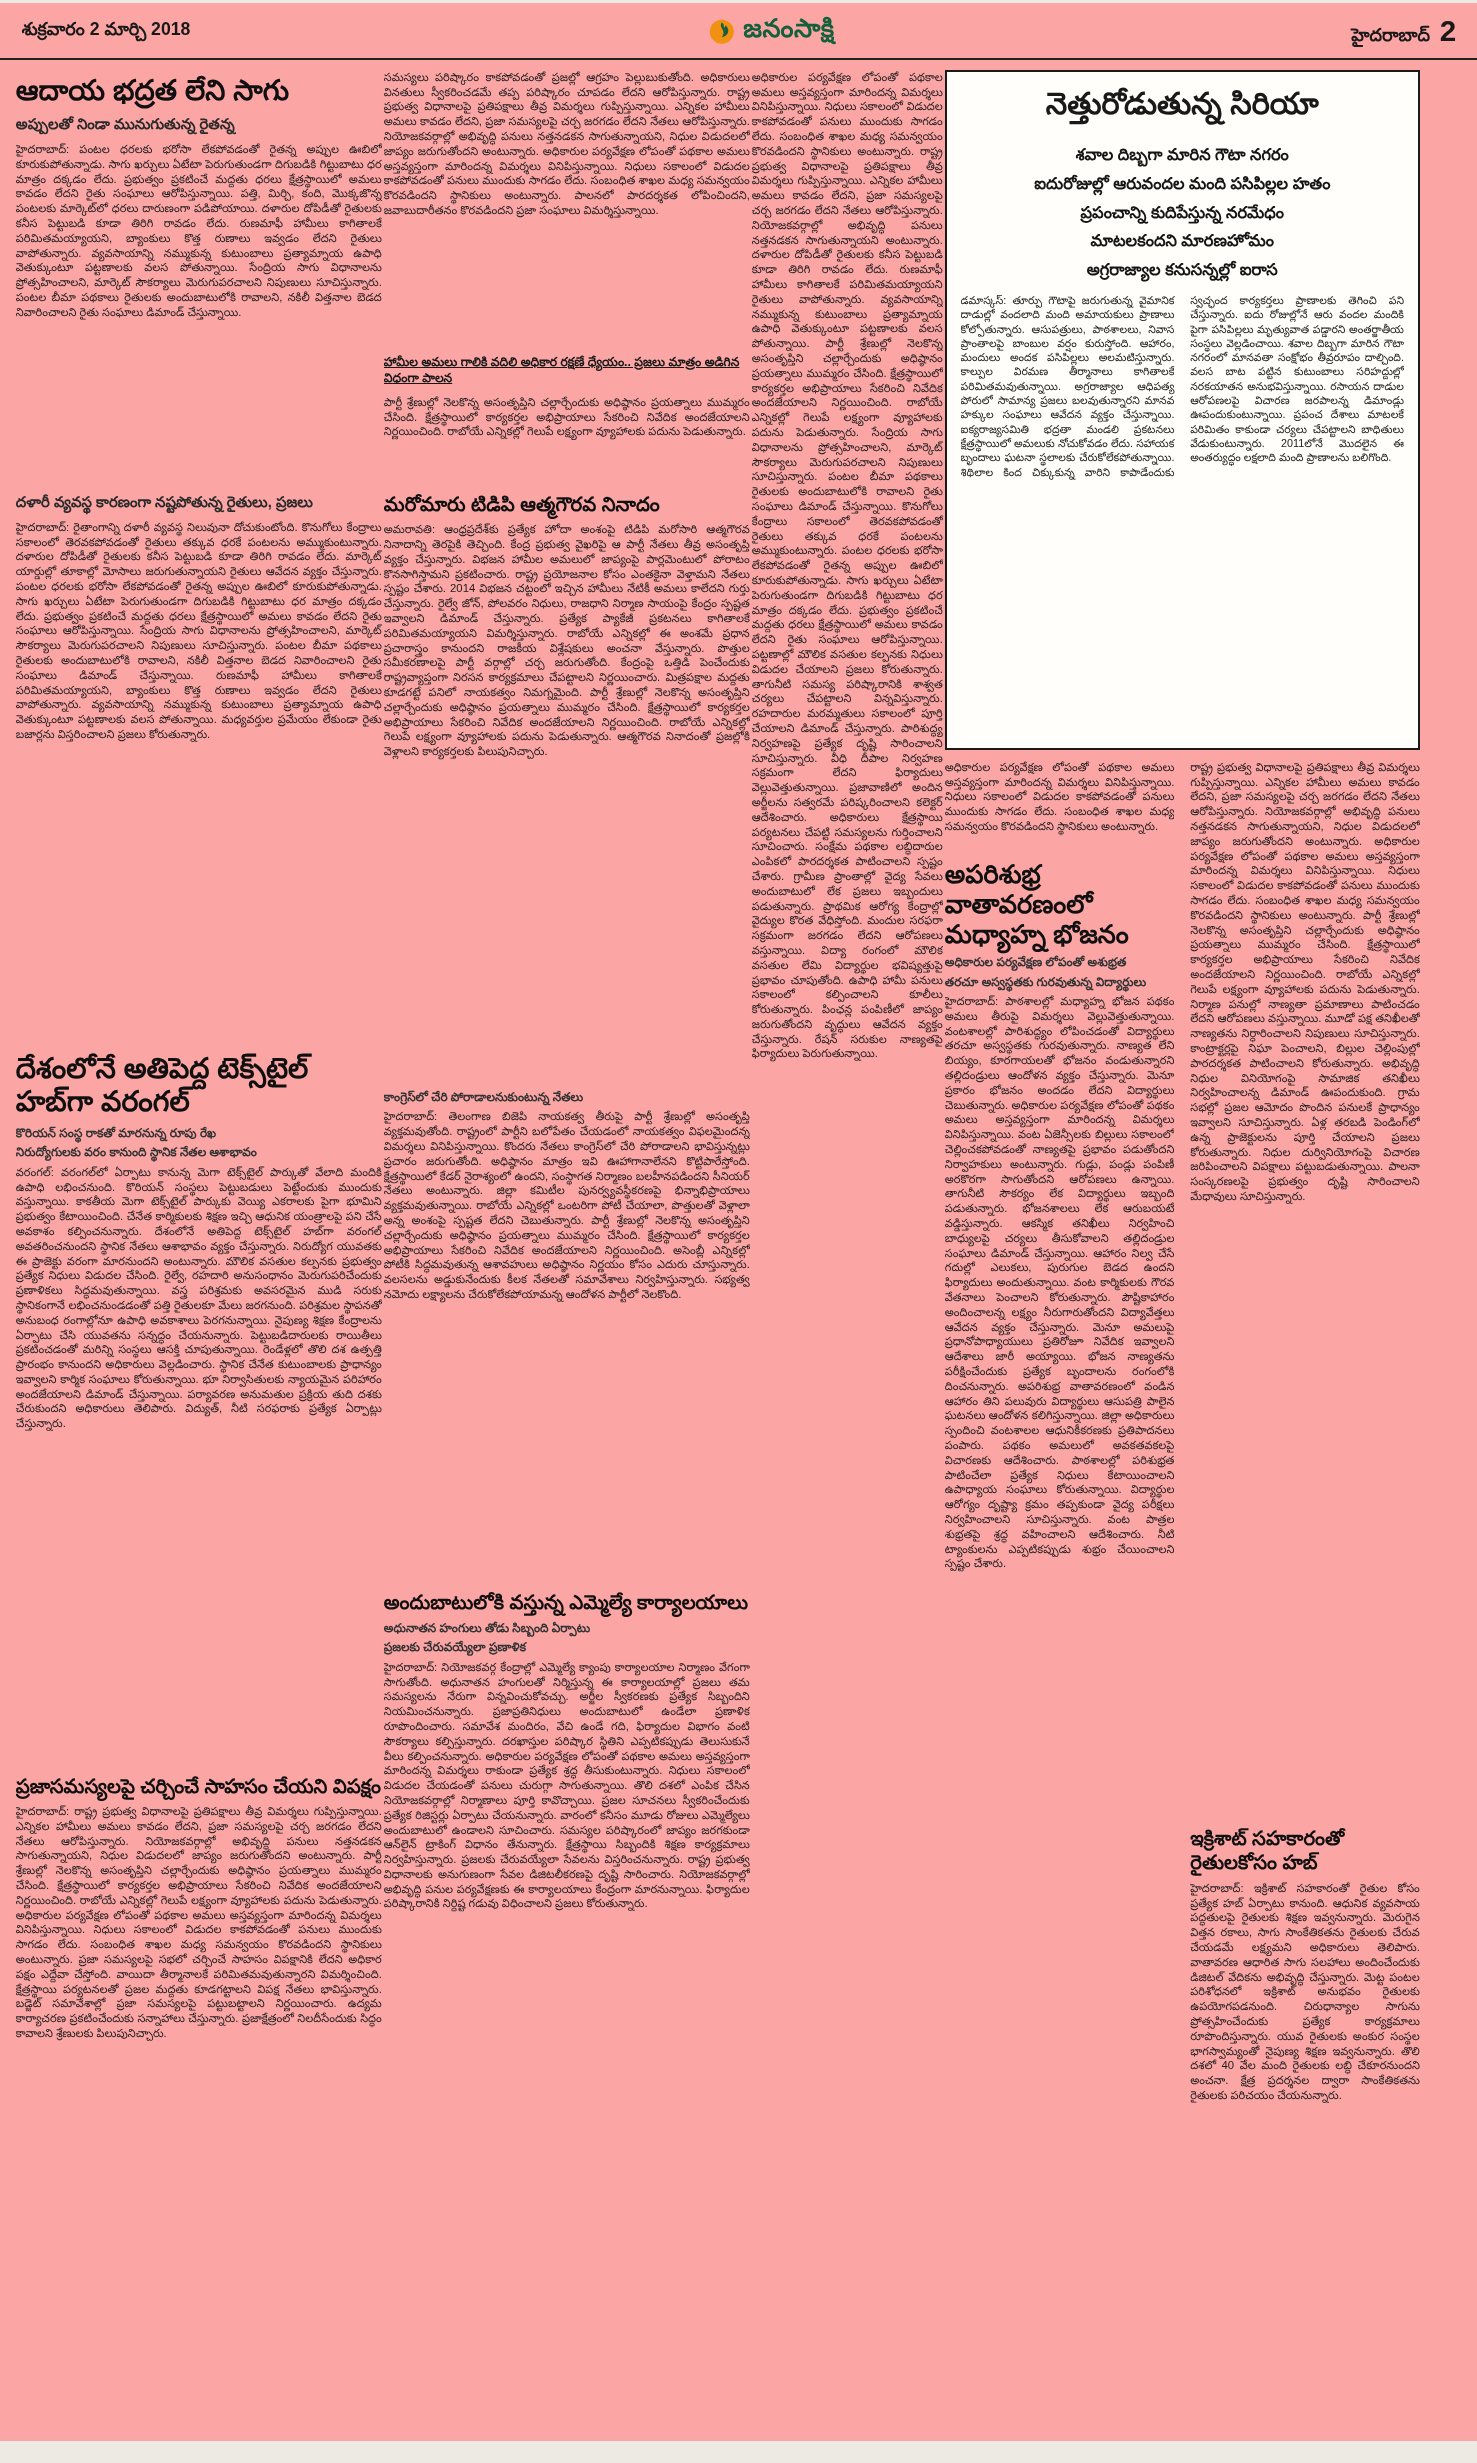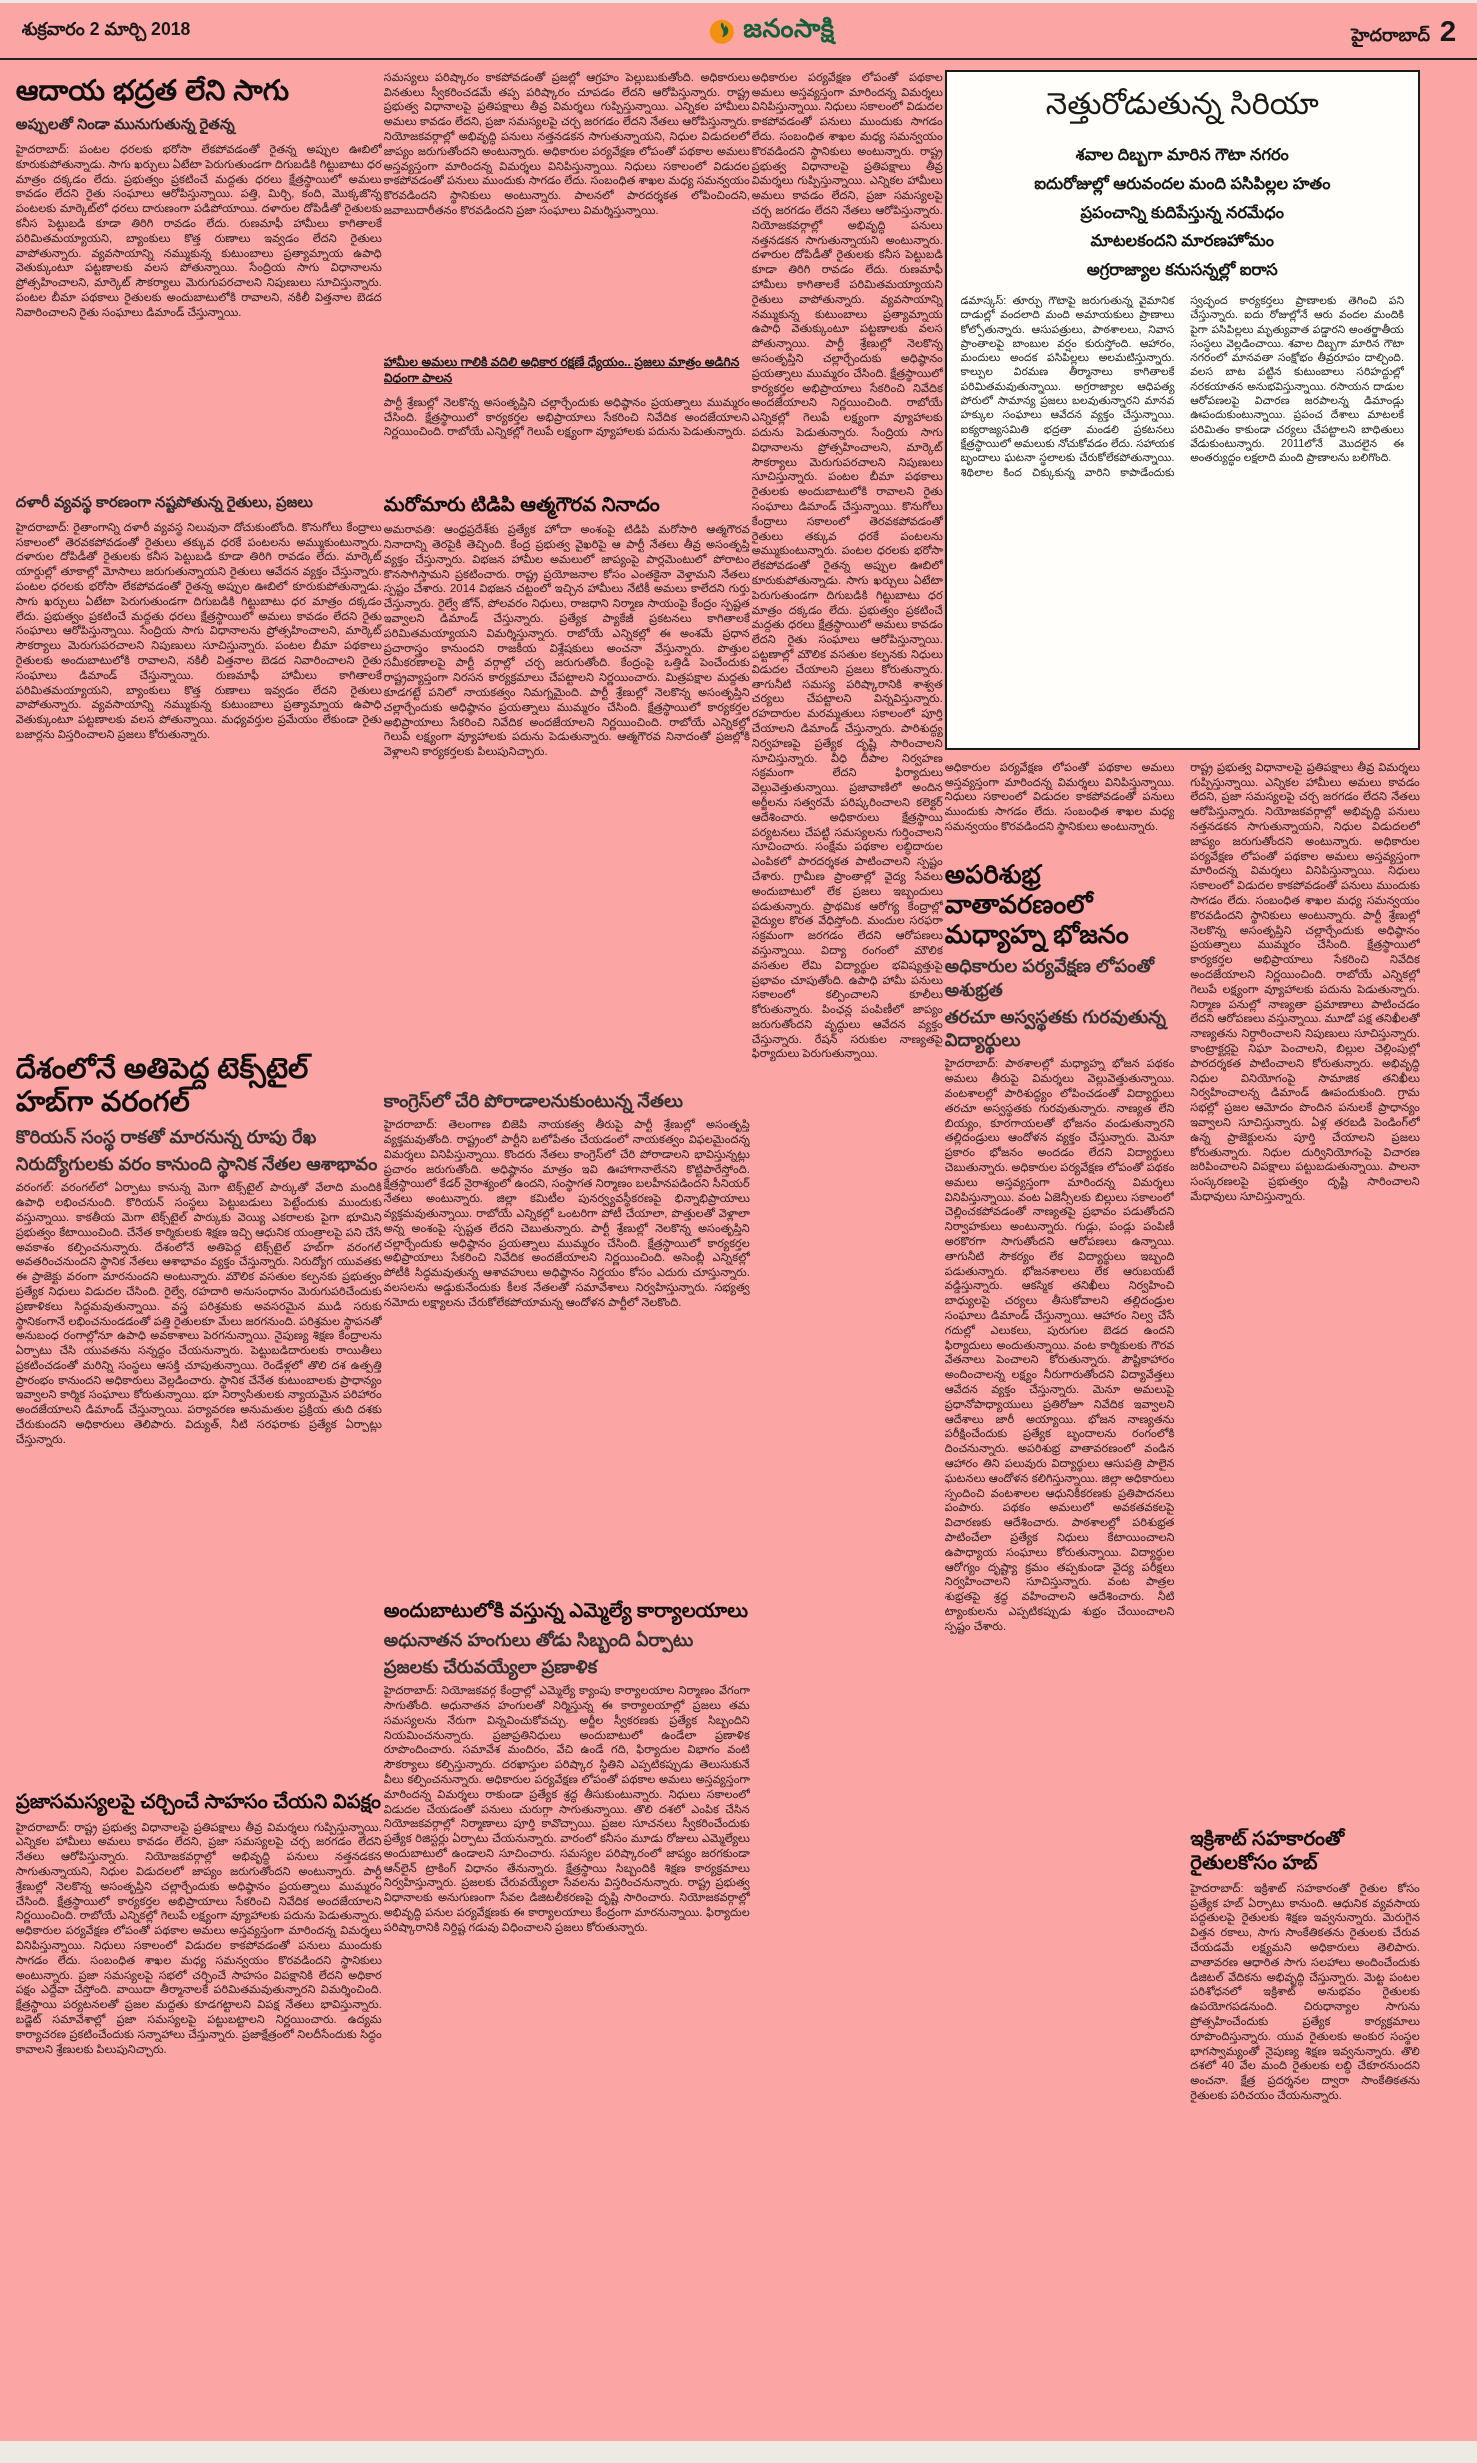--- a/index.html
+++ b/index.html
@@ -19,26 +19,26 @@
   .col-a{width:366px;}
   .col-b{width:366px;}
   .col-c{width:191px;}
   .col-d{width:475px;}
   .body{font-size:11.3px;line-height:14.8px;text-align:justify;overflow:hidden;color:#1d1d1d;}
   .fill{flex:1 1 auto;min-height:0;}
   .hl-xl{font-size:28.6px;line-height:1.16;font-weight:800;margin:3.9px 0 7.9px;color:#101010;}
   .hl-lg{font-size:25.6px;line-height:1.18;font-weight:800;margin:2px 0 5.9px;color:#101010;}
   .hl-md{font-size:19.7px;line-height:1.25;font-weight:800;margin:2px 0 5.9px;color:#101010;}
   .subhead{font-size:14.8px;font-weight:700;color:#2a2a2a;margin:0 0 7.9px;line-height:1.3;}
-  .subhead-sm{font-size:18px;font-weight:700;color:#333;margin:0 0 3.9px;line-height:1.3;}
+  .subhead-sm{font-size:12px;font-weight:700;color:#333;margin:0 0 3.9px;line-height:1.3;}
   article{margin-top:15.8px;display:flex;flex-direction:column;overflow:hidden;}
   article.flex-rest{flex:1 1 auto;min-height:0;}
   .crosshead{font-size:12.3px;font-weight:700;text-decoration:underline;margin:7.9px 0;line-height:1.35;}
   .syria-box{border:2px solid #1a1a1a;padding:11.8px 13.8px;height:680px;display:flex;flex-direction:column;overflow:hidden;background:#fffefa;}
-  .syria-hl{font-size:30.5px;font-weight:400;text-align:center;margin:2px 0 11.8px;}
+  .syria-hl{font-size:30.5px;font-weight:700;text-align:center;margin:2px 0 11.8px;}
   .syria-sub{font-size:16.3px;font-weight:600;text-align:center;line-height:1.75;color:#151515;}
   .syria-body{margin-top:9.9px;flex:1;column-count:2;column-gap:15.8px;font-size:10.8px;line-height:14.3px;text-align:justify;overflow:hidden;}
   .d-row{display:flex;gap:15.8px;flex:1;margin-top:9.9px;overflow:hidden;min-height:0;}
   .d-sub{flex:1;display:flex;flex-direction:column;overflow:hidden;min-height:0;}
   .h340{height:335px;flex:0 0 auto;}
   .h520{height:512px;flex:0 0 auto;}
   .h600{height:591px;flex:0 0 auto;}
   .h280{height:276px;flex:0 0 auto;}
   .h80{height:79px;flex:0 0 auto;}
   .h560{height:552px;flex:0 0 auto;}

